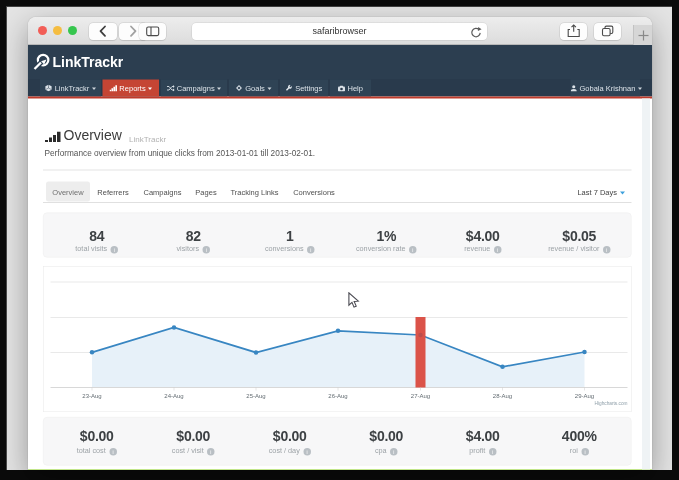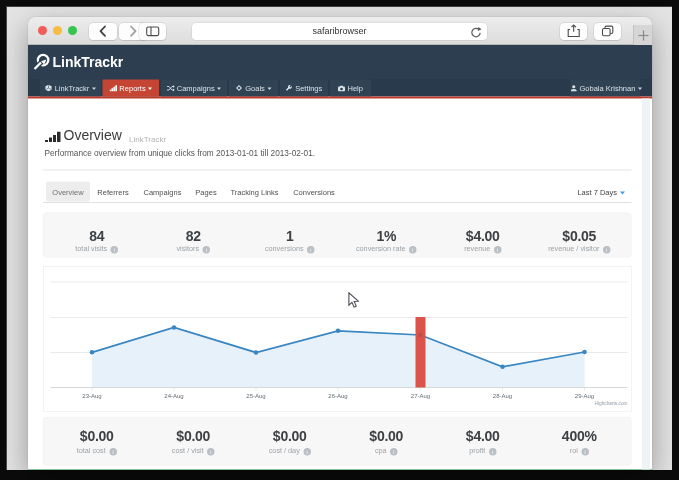--- a/index.html
+++ b/index.html
@@ -22,21 +22,21 @@
   .cbtn { position:absolute; top:6.5px; height:16.5px; background:#fdfdfd;
     border-radius:4px; box-shadow:0 0 0 0.5px rgba(0,0,0,0.12), 0 0.5px 1px rgba(0,0,0,0.08); }
   .addr { position:absolute; left:164px; top:6.5px; width:295px; height:16.5px;
     background:#fff; border-radius:4px; box-shadow:0 0 0 0.5px rgba(0,0,0,0.10);
     font-size:9px; color:#333; text-align:center; line-height:16.5px; }
   .newtab { position:absolute; left:605px; top:8.9px; width:19px; height:19.7px;
     background:#d6d6d6; border-left:1px solid #c2c2c2;
     color:#7e7e7e; font-size:13px; line-height:19px; text-align:center; overflow:hidden; }
   
   .viewport { position:absolute; left:0; top:28.5px; width:624px; height:424.5px;
-    overflow:hidden; background:#15803d; }
+    overflow:hidden; background:#84cc16; }
   .page { position:absolute; left:0; top:0; width:1248px; height:849px;
     transform:scale(0.5); transform-origin:0 0; background:#fff; }
   
   .hd { position:absolute; left:0; top:0; width:1248px; height:68px; background:#2c3e50; }
   .brand { position:absolute; left:17px; top:13px; color:#fff; font-size:28px;
     font-weight:bold; letter-spacing:0px; line-height:42px; }
   .navbar { position:absolute; left:0; top:68px; width:1248px; height:35px; background:#293a4c; }
   .redline { position:absolute; left:0; top:103px; width:1248px; height:4px; background:#bf3a2b; }
   .nitem { position:absolute; top:1px; height:34px; background:#2f4355; color:#dbe2e8;
     font-size:15px; line-height:34px; text-align:center; white-space:nowrap; }

